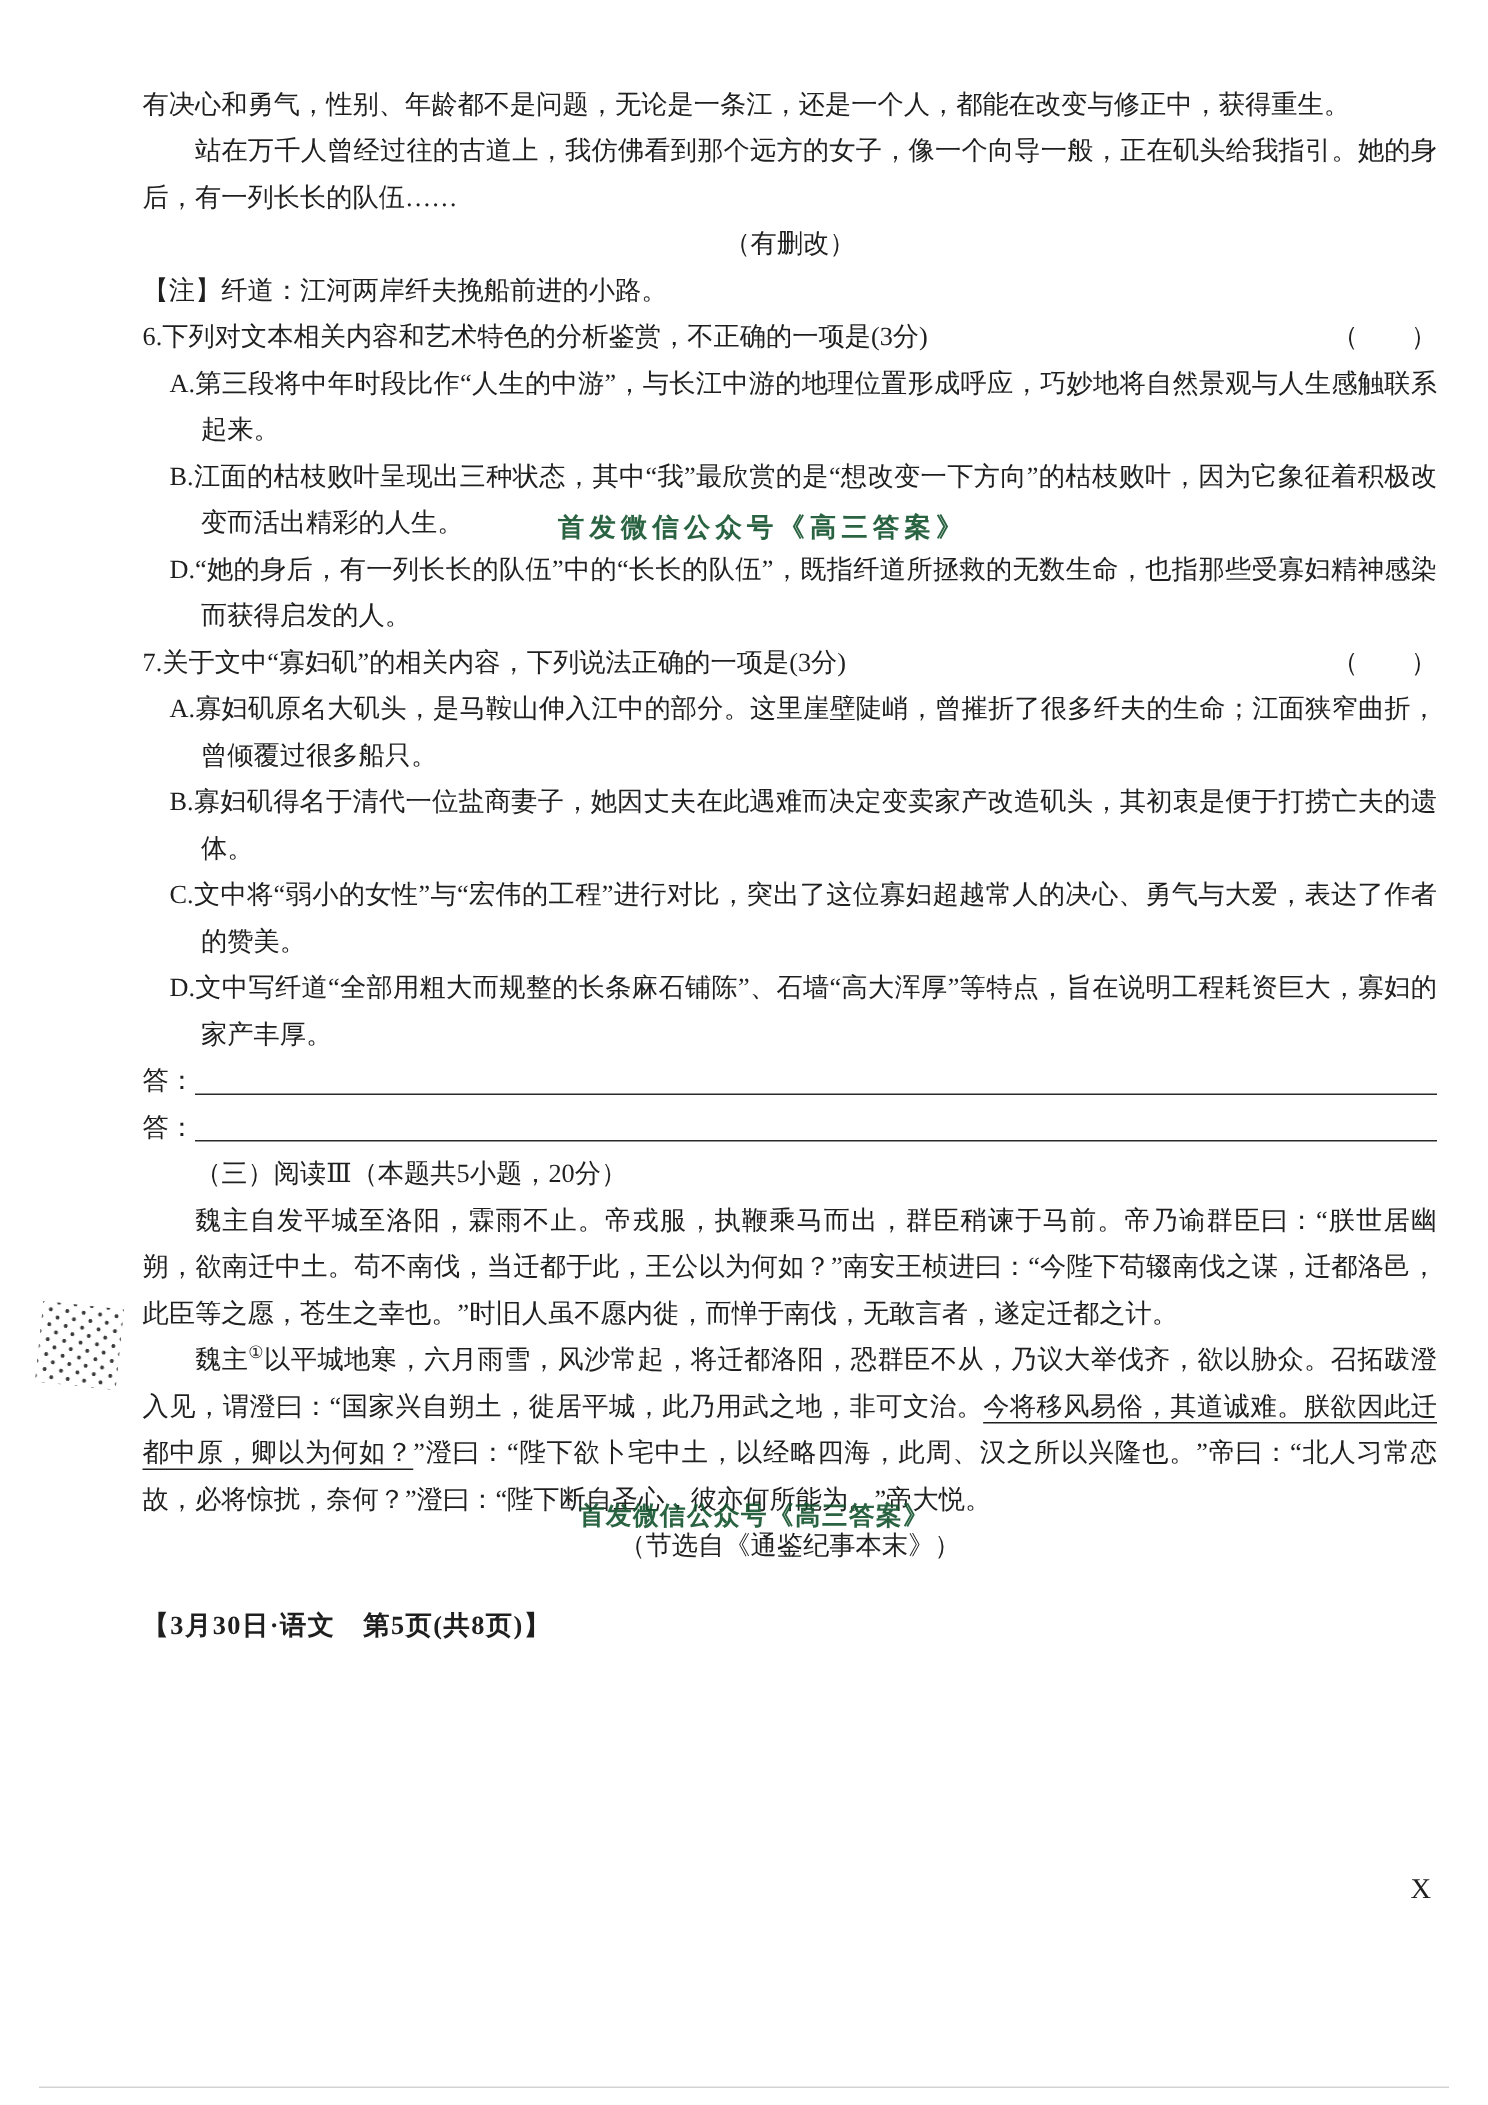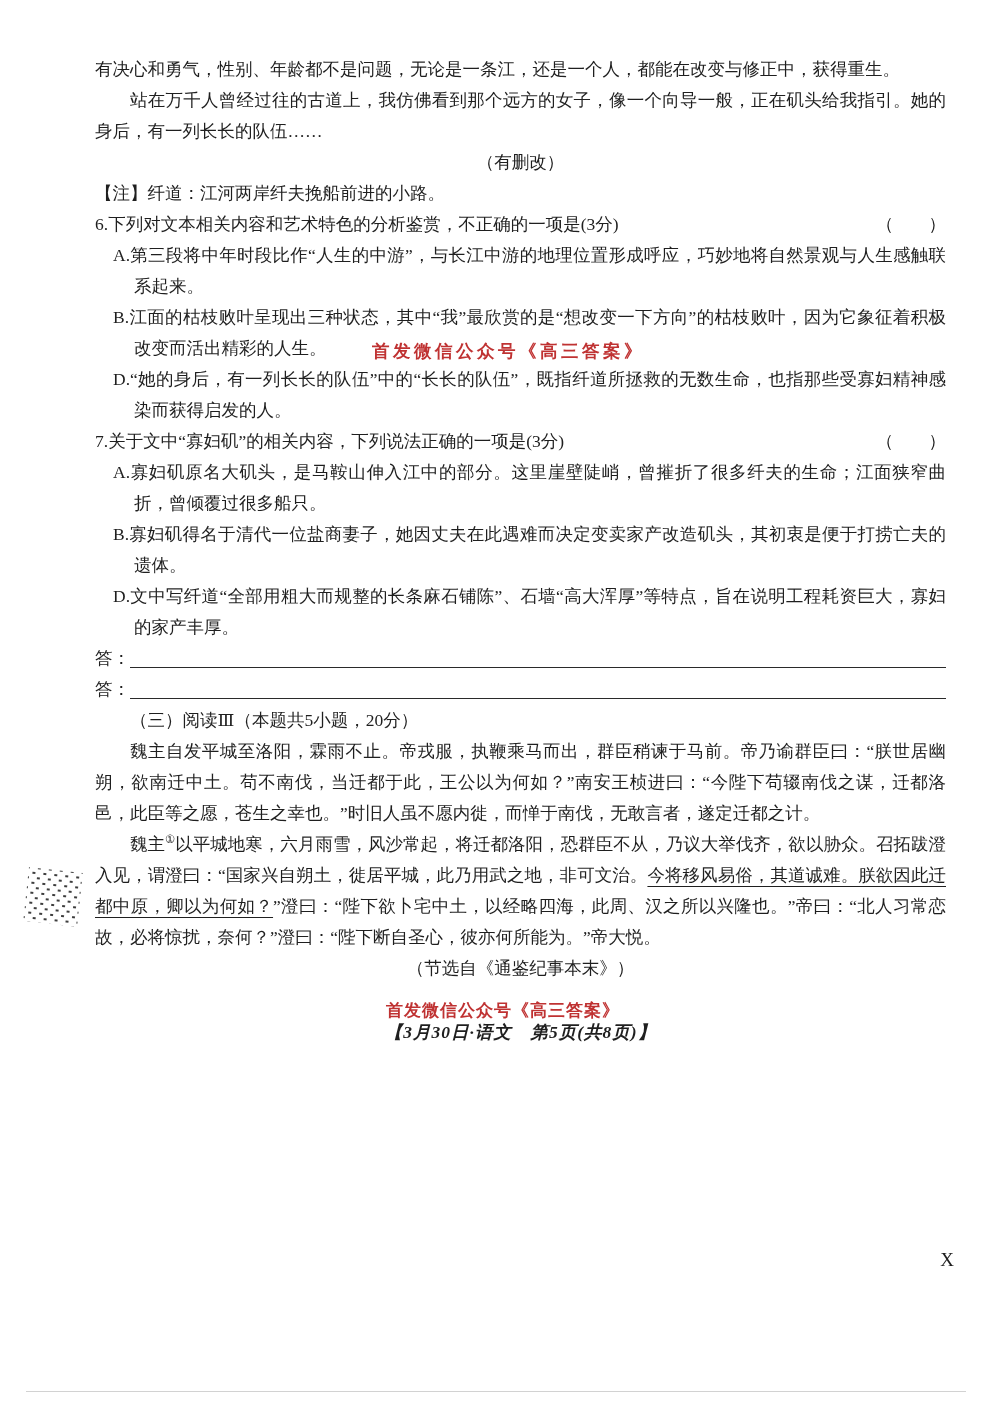--- a/index.html
+++ b/index.html
@@ -8,42 +8,42 @@
     width: 992px; height: 1403px;
     background: #ffffff;
     position: relative;
     overflow: hidden;
     font-family: "Liberation Serif", "DejaVu Serif", serif;
     color: #1f1f1f;
   }
   .page {
     position: absolute; top: 0; left: 0;
     width: 992px; height: 1403px;
-    padding: 54px 46px 0 95px;
+    padding: 54px 34px 0 95px;
     font-size: 17.5px;
     line-height: 31px;
   }
   p, div { margin: 0; }
   .para { text-align: justify; }
   .indent { text-indent: 2em; }
   .right-align { text-align: center; }
   .question-row { position: relative; }
   .bracket { position: absolute; right: 0; top: 0; }
   .option { padding-left: 39px; text-indent: -21px; text-align: justify; }
   .answer-row { display: flex; }
   .answer-label { flex: 0 0 auto; }
   .answer-line { flex: 1 1 auto; border-bottom: 1.5px solid #2a2a2a; margin-bottom: 6px; }
   .section-head, .instruction { text-indent: 2em; }
   .material-label { text-indent: 2em; font-weight: bold; }
   .passage { text-align: justify; text-indent: 2em; }
   .u { text-decoration: underline; text-underline-offset: 5px; text-decoration-thickness: 1px; }
   sup.fnref { font-size: 0.65em; vertical-align: super; line-height: 0; }
-  .footer-row { margin-top: 33px; text-align: center; font-weight: 600; letter-spacing: 1px; font-style: italic; }
+  .footer-row { margin-top: 22px; text-align: left; font-weight: 600; letter-spacing: 1px; }
   .watermark {
-    position: absolute; color: #b91c1c; font-weight: 600; white-space: nowrap;
+    position: absolute; color: #14532d; font-weight: 600; white-space: nowrap;
     font-family: "Liberation Sans", "DejaVu Sans", sans-serif; opacity: 0.9;
   }
   .wm1 { top: 339px; left: 372px; font-size: 17.5px; letter-spacing: 3.5px; }
   .wm2 { top: 999px; left: 386px; font-size: 17px; letter-spacing: 1px; }
   .corner-x { position: absolute; top: 1249px; right: 38px; font-size: 19px; }
   .dot-pattern {
     position: absolute; top: 870px; left: 26px; width: 54px; height: 54px;
     background-image:
       radial-gradient(circle, #3a3a3a 1.1px, rgba(0,0,0,0) 1.5px),
       radial-gradient(circle, #3a3a3a 1.1px, rgba(0,0,0,0) 1.5px);
@@ -81,20 +81,23 @@
     <span>7.关于文中“寡妇矶”的相关内容，下列说法正确的一项是(3分)</span>
     <span class="bracket">（　　）</span>
   </div>
   <div class="option">
     <span>A.</span><span>寡妇矶原名大矶头，是马鞍山伸入江中的部分。这里崖壁陡峭，曾摧折了很多纤夫的生命；江面狭窄曲折，曾倾覆过很多船只。</span>
   </div>
   <div class="option">
     <span>B.</span><span>寡妇矶得名于清代一位盐商妻子，她因丈夫在此遇难而决定变卖家产改造矶头，其初衷是便于打捞亡夫的遗体。</span>
   </div>
   <div class="option">
+    <span>C.</span><span>文中将“弱小的女性”与“宏伟的工程”进行对比，突出了这位寡妇超越常人的决心、勇气与大爱，表达了作者的赞美。</span>
+  </div>
+  <div class="option">
     <span>D.</span><span>文中写纤道“全部用粗大而规整的长条麻石铺陈”、石墙“高大浑厚”等特点，旨在说明工程耗资巨大，寡妇的家产丰厚。</span>
   </div>
 
   <div class="answer-row">
     <span class="answer-label">答：</span>
     <span class="answer-line"></span>
   </div>
 
   <div class="answer-row">
     <span class="answer-label">答：</span>

